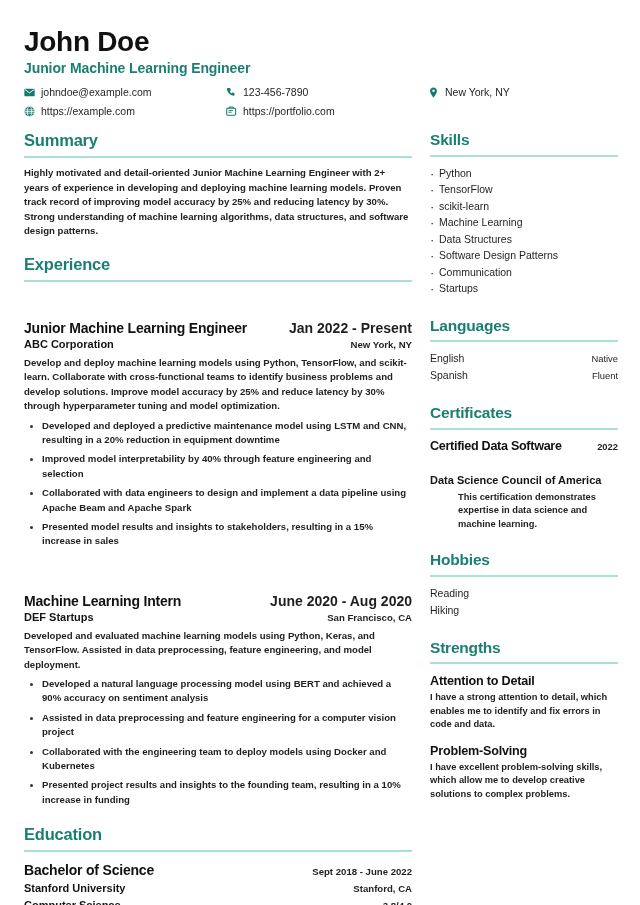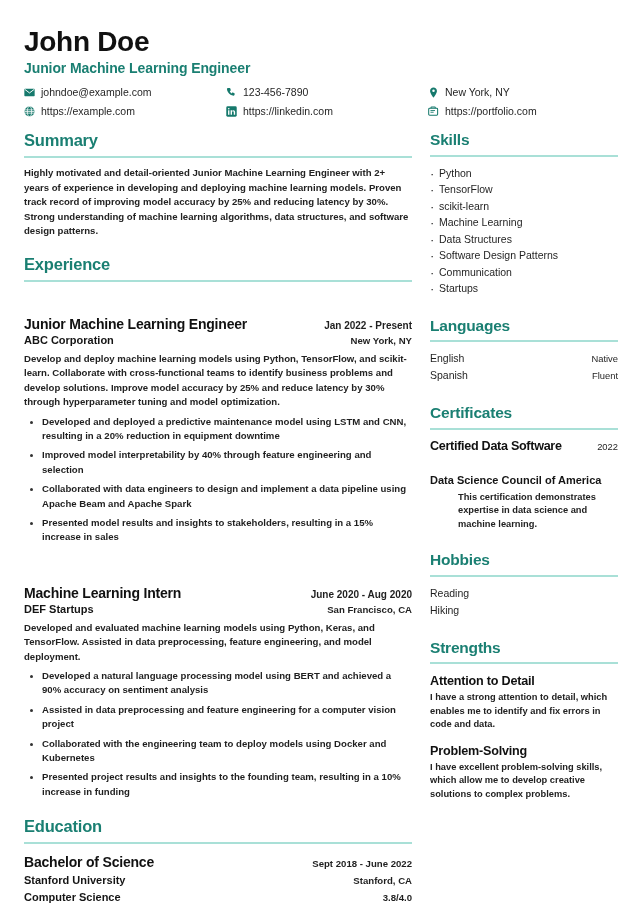--- a/index.html
+++ b/index.html
@@ -105,21 +105,21 @@
     gap: 10px;
   }
   .entry-title {
     font-size: 14px;
     font-weight: bold;
     color: #111;
     letter-spacing: -0.2px;
     line-height: 1.3;
   }
   .entry-date {
-    font-size: 10px;
+    font-size: 14px;
     font-weight: bold;
     color: #1f1f1f;
     white-space: nowrap;
     margin-top: 30px;
   }
   .entry-sub {
     font-size: 11px;
     font-weight: bold;
     color: #151515;
     line-height: 1.45;
@@ -226,21 +226,21 @@
   }
   .cert-name {
     font-size: 12.6px;
     font-weight: bold;
     color: #111;
     letter-spacing: -0.3px;
     line-height: 1.3;
   }
   .cert-year {
     font-size: 9.4px;
-    font-weight: normal;
+    font-weight: bold;
     color: #1f1f1f;
     white-space: nowrap;
   }
   .cert-issuer {
     font-size: 11px;
     font-weight: bold;
     color: #151515;
     line-height: 1.5;
     margin-top: 18px;
   }
@@ -313,31 +313,20 @@
         <span class="ico">
           <svg width="11" height="11" viewBox="0 0 16 16">
               <circle cx="8" cy="8" r="7.2" fill="#16796c"></circle>
               <ellipse cx="8" cy="8" rx="3.1" ry="7.2" fill="none" stroke="#ffffff" stroke-width="1.1"></ellipse>
               <path d="M1 5.6h14M1 10.4h14M.8 8h14.4" stroke="#ffffff" stroke-width="1.1"></path>
             </svg>
         </span>
         <span>https://example.com</span>
       </div>
 
-      <div class="contact">
-        <span class="ico">
-          <svg width="11" height="11" viewBox="0 0 16 16">
-              <rect x="0.4" y="0.4" width="15.2" height="15.2" rx="2" fill="#16796c"></rect>
-              <rect x="3" y="6.2" width="2" height="6.6" fill="#ffffff"></rect>
-              <circle cx="4" cy="4" r="1.2" fill="#ffffff"></circle>
-              <path d="M6.7 12.8V6.2h2v.9c.4-.7 1.2-1.1 2.1-1.1 1.6 0 2.5 1 2.5 2.9v3.9h-2V9.3c0-1-.4-1.5-1.2-1.5-.8 0-1.4.5-1.4 1.6v3.4z" fill="#ffffff"></path>
-            </svg>
-        </span>
-        <span>https://linkedin.com</span>
-      </div>
 
       <div class="contact">
         <span class="ico">
           <svg width="11" height="11" viewBox="0 0 16 16">
               <rect x="1" y="3.2" width="13" height="10.2" rx="1.4" fill="none" stroke="#16796c" stroke-width="1.5"></rect>
               <path d="M4.4 3.2V2.3c0-.5.4-.9.9-.9h4.4c.5 0 .9.4.9.9v.9" fill="none" stroke="#16796c" stroke-width="1.5"></path>
               <path d="M3.6 6.6h6.6M3.6 9.1h4.6" stroke="#16796c" stroke-width="1.3"></path>
             </svg>
         </span>
         <span>https://portfolio.com</span>

